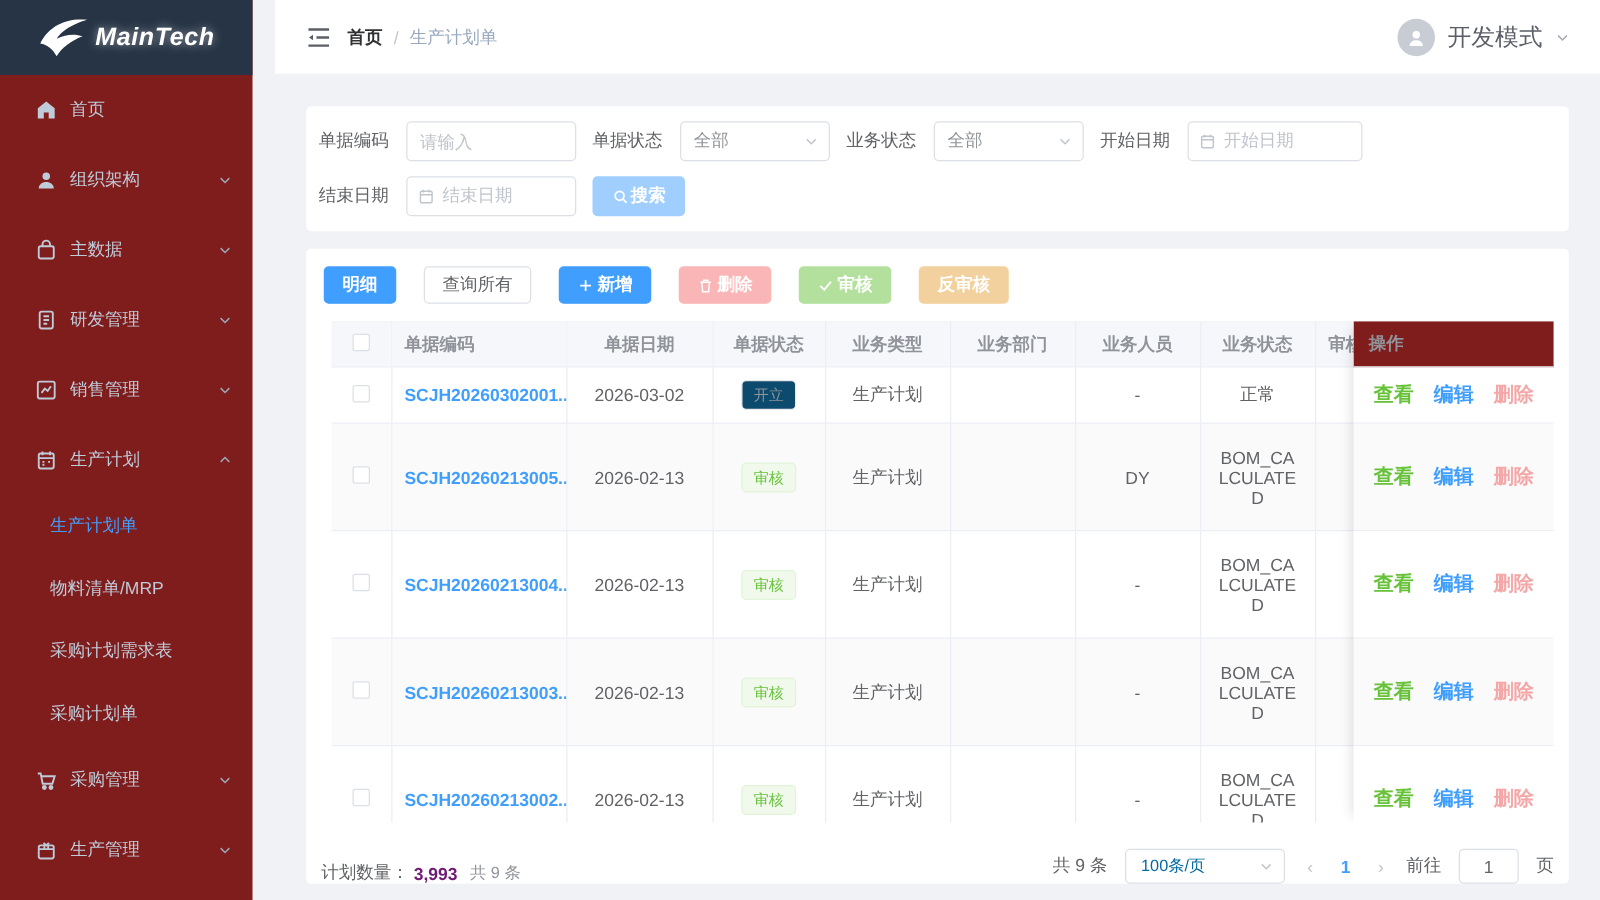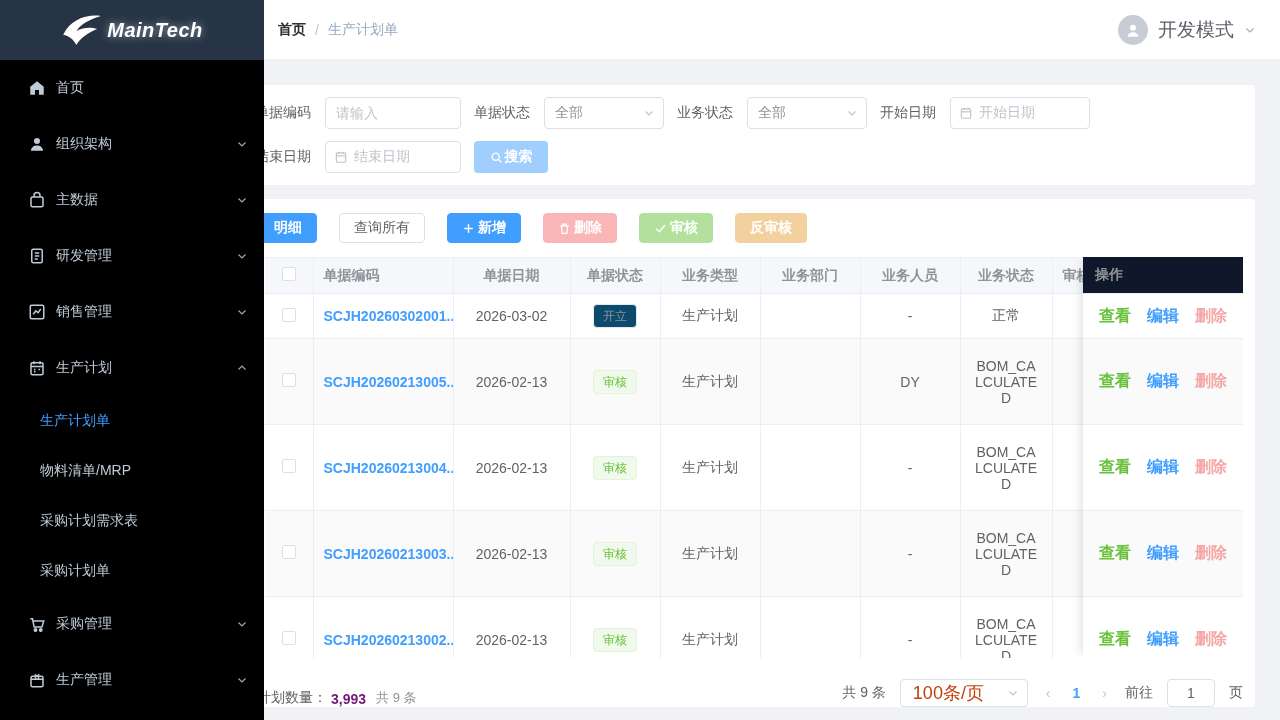--- a/index.html
+++ b/index.html
@@ -1,20 +1,20 @@
 <!DOCTYPE html>
 <html><head>
 <meta charset="utf-8">
 <style>
   * { margin:0; padding:0; box-sizing:border-box; }
   html,body { width:1280px; height:720px; overflow:hidden; background:#f0f2f5;
     font-family:"Liberation Sans","DejaVu Sans",sans-serif; }
 
   
-  .sidebar { position:absolute; left:0; top:0; width:264px; height:720px; background:#000000; z-index:5; }
+  .sidebar { position:absolute; left:0; top:0; width:202px; height:720px; background:#7f1d1d; z-index:5; }
   .logo-bar { height:60px; background:#263445; display:flex; align-items:center; justify-content:center; gap:4px; }
   .logo-text { color:#fff; font-size:20px; font-weight:bold; font-style:italic; letter-spacing:.5px;
     text-shadow:0 0 8px rgba(255,255,255,.55); }
   .menu { padding-top:0; }
   .menu-item { height:56px; display:flex; align-items:center; padding-left:28px; position:relative;
     color:#bfcbd9; font-size:14px; cursor:pointer; }
   .mi-icon { width:18px; height:18px; margin-right:10px; display:inline-flex; color:#bfcbd9; }
   .mi-icon svg { width:18px; height:18px; }
   .mi-arrow { position:absolute; right:16px; top:50%; transform:translateY(-50%); color:#9aa7ba; display:inline-flex; }
   .mi-arrow svg { width:12px; height:12px; }
@@ -80,36 +80,36 @@
   .code-link { color:#409eff; font-weight:bold; text-decoration:none; cursor:pointer; white-space:nowrap; }
   .cb { width:14px; height:14px; border:1px solid #dcdfe6; border-radius:2px; background:#fff; display:inline-block; cursor:pointer; }
   .tag { display:inline-block; height:24px; line-height:22px; padding:0 9px; border-radius:4px; font-size:12px; border:1px solid; }
   .tag-info { background:#0c4a6e; border-color:#e9e9eb; color:#909399; }
   .tag-success { background:#f0f9eb; border-color:#e1f3d8; color:#67c23a; }
 
   
   .fixed-col { position:absolute; top:0; right:0; width:160px; height:100%; background:#fff;
     box-shadow:-6px 0 10px -5px rgba(0,0,0,.15); }
   .fx-header { height:37px; display:flex; align-items:center; padding-left:12px; font-size:14px; font-weight:bold;
-    color:#909399; background:#0f172a; border-bottom:1px solid #ebeef5; }
+    color:#909399; background:#7f1d1d; border-bottom:1px solid #ebeef5; }
   .fx-row { display:flex; align-items:center; justify-content:center; gap:16px; border-bottom:1px solid #ebeef5; background:#fff; }
   .fx-row.h45 { height:45px; } .fx-row.h86 { height:86px; }
   .fx-row.stripe { background:#fafafa; }
   .act { font-size:16px; font-weight:bold; text-decoration:none; cursor:pointer; }
   .act-view { color:#67c23a; } .act-edit { color:#409eff; } .act-del { color:#f5a6a6; cursor:not-allowed; }
 
   
   .card-footer { position:absolute; left:0; bottom:0; width:100%; height:47px; display:flex; align-items:flex-end; padding:0 12px; }
   .cnt-label { font-size:14px; color:#606266; }
   .cnt-value { font-size:14px; color:#701a75; font-weight:bold; margin:0 10px 0 4px; }
   .cnt-total { font-size:13px; color:#909399; }
   .pager { margin-left:auto; display:flex; align-items:center; gap:14px; }
   .pg-total { font-size:14px; color:#606266; }
   .pg-size { width:128px; height:28px; border:1px solid #dcdfe6; border-radius:4px; padding:0 8px 0 12px;
-    display:flex; align-items:center; justify-content:space-between; font-size:18px; color:#c2410c; cursor:pointer; }
+    display:flex; align-items:center; justify-content:space-between; font-size:13px; color:#0369a1; cursor:pointer; }
   .pg-size .sel-caret { color:#c0c4cc; display:inline-flex; }
   .pg-arrow { color:#c0c4cc; font-size:14px; cursor:pointer; padding:0 4px; }
   .pg-num { color:#409eff; font-size:14px; font-weight:bold; padding:0 4px; cursor:pointer; }
   .pg-goto { font-size:14px; color:#606266; }
   .pg-input { width:48px; height:28px; border:1px solid #dcdfe6; border-radius:4px; text-align:center;
     font-size:14px; color:#606266; outline:none; font-family:inherit; }
 </style>
 </head>
 <body>
 

